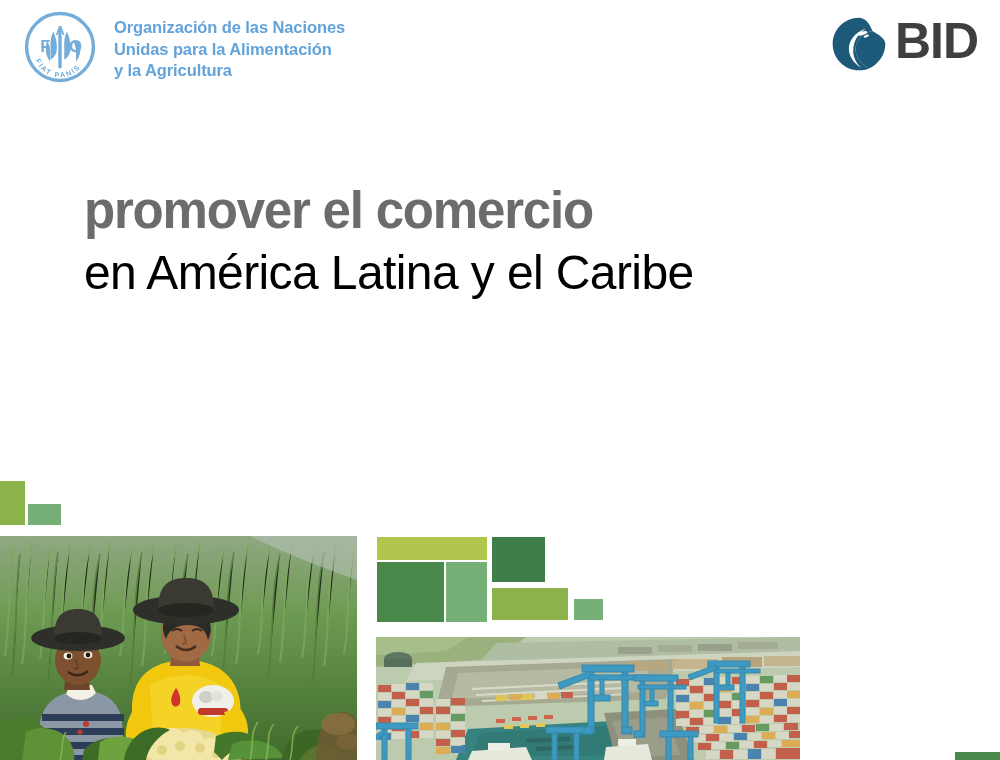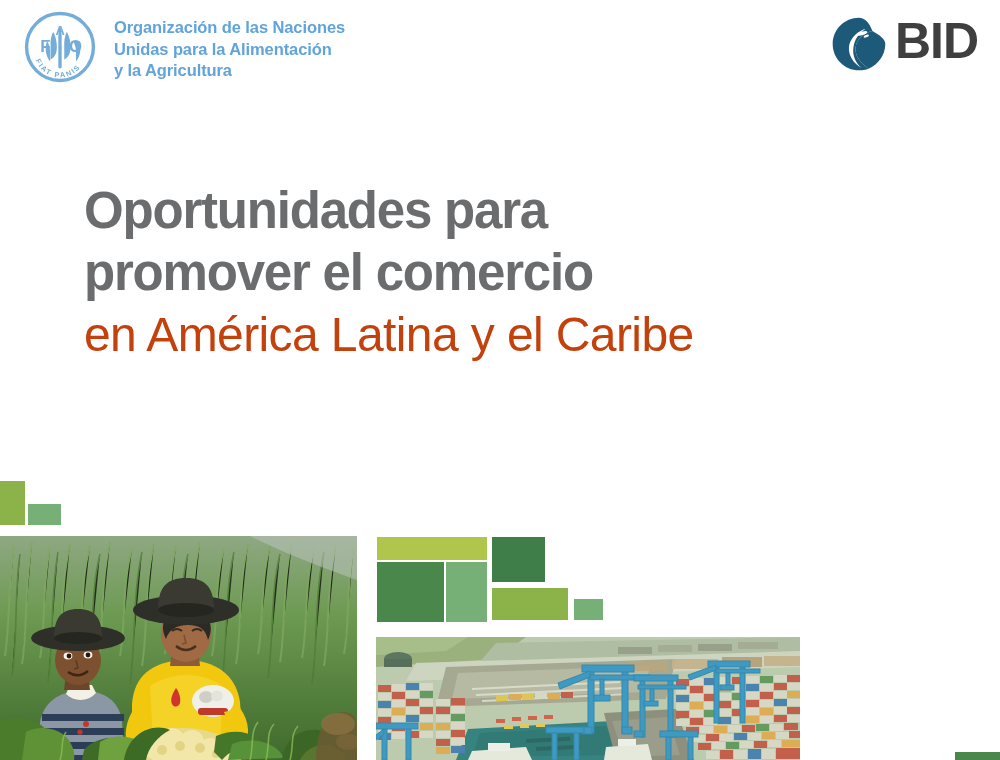--- a/index.html
+++ b/index.html
@@ -134,24 +134,23 @@
       <path d="M58 24 C44 30 33 42 32 56 c-1 15 8 29 23 37 C44 84 38 70 40 57 C42 41 50 30 62 23 Z" fill="#ffffff"></path>
       <ellipse cx="56" cy="31" rx="9" ry="3.2" transform="rotate(-18 56 31)" fill="#ffffff"></ellipse>
       <ellipse cx="63" cy="36" rx="5" ry="2.2" transform="rotate(-18 63 36)" fill="#ffffff"></ellipse>
     </svg>
   </span>
   <span class="bid-word" style="color: rgb(63, 63, 63);">BID</span>
 </div>
 
 <div class="title-block">
   <h1 class="title-main" style="color: rgb(107, 108, 110);">
-    <span class="tline">Oportunidades para</span>
     <span class="tline">promover el comercio</span>
   </h1>
-  <h2 class="title-sub" style="color: #c2410c;">en América Latina y el Caribe</h2>
+  <h2 class="title-sub" style="color: #000000;">en América Latina y el Caribe</h2>
 </div>
 
 <div id="deco-layer">
     <div class="deco" style="left: 0px; top: 481px; width: 25px; height: 44px; background: rgb(140, 178, 74);"></div>
     <div class="deco" style="left: 28px; top: 504px; width: 33px; height: 21px; background: rgb(118, 176, 119);"></div>
     <div class="deco" style="left: 377px; top: 537px; width: 110px; height: 23px; background: rgb(176, 197, 76);"></div>
     <div class="deco" style="left: 377px; top: 562px; width: 67px; height: 60px; background: rgb(73, 135, 75);"></div>
     <div class="deco" style="left: 446px; top: 562px; width: 41px; height: 60px; background: rgb(118, 176, 119);"></div>
     <div class="deco" style="left: 492px; top: 537px; width: 53px; height: 45px; background: rgb(63, 126, 72);"></div>
     <div class="deco" style="left: 492px; top: 588px; width: 76px; height: 32px; background: rgb(140, 178, 74);"></div>

